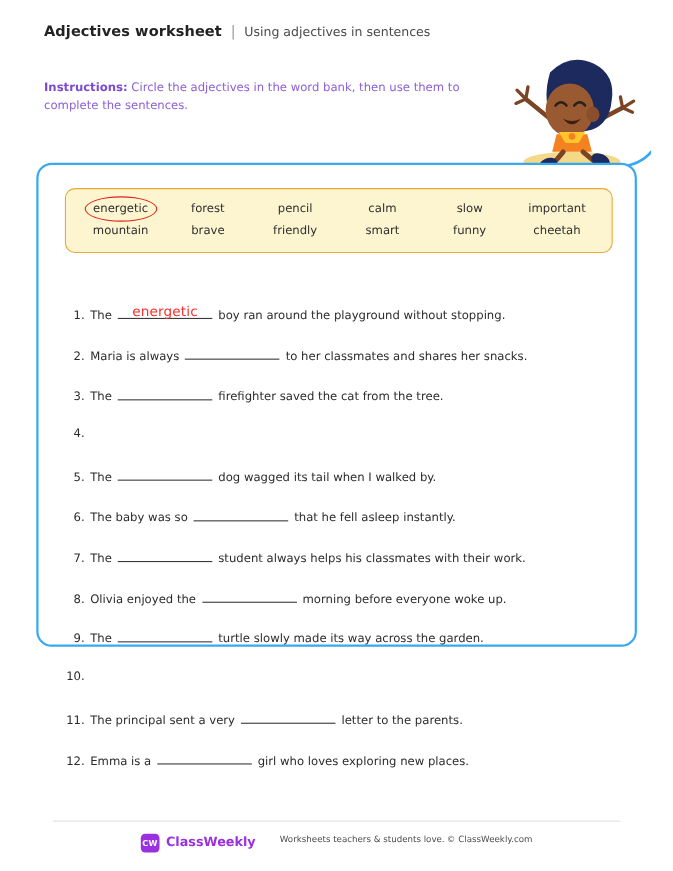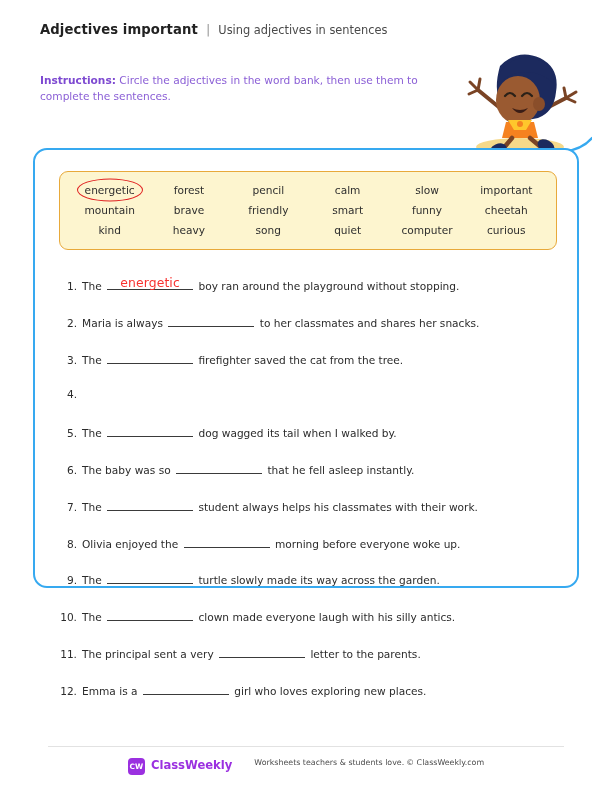--- a/index.html
+++ b/index.html
@@ -98,21 +98,21 @@
     font-size:11.6px; font-weight:bold; color:#9b30e0; margin-left:6px;
   }
   .footer-tag { font-size:7.9px; color:#4d4d4d; margin-left:22px; }
   .footer-copy { font-size:7.9px; color:#4d4d4d; margin-left:2px; }
 </style>
 </head>
 <body>
 
 <div class="header">
   <div class="title-row">
-    <span class="title-main">Adjectives important</span>
+    <span class="title-main">Adjectives worksheet</span>
     <span class="title-sep">|</span>
     <span class="title-sub">Using adjectives in sentences</span>
   </div>
 </div>
 
 <div class="instructions">
   <b>Instructions:</b><span> Circle the adjectives in the word bank, then use them to complete the sentences.</span>
 </div>
 
 <div class="mascot">
@@ -166,28 +166,20 @@
       <div class="wb-cell">important</div>
     </div>
     <div class="wb-row">
       <div class="wb-cell">mountain</div>
       <div class="wb-cell">brave</div>
       <div class="wb-cell">friendly</div>
       <div class="wb-cell">smart</div>
       <div class="wb-cell">funny</div>
       <div class="wb-cell">cheetah</div>
     </div>
-    <div class="wb-row">
-      <div class="wb-cell">kind</div>
-      <div class="wb-cell">heavy</div>
-      <div class="wb-cell">song</div>
-      <div class="wb-cell">quiet</div>
-      <div class="wb-cell">computer</div>
-      <div class="wb-cell">curious</div>
-    </div>
   </div>
 
   <div class="sentences">
       <div class="sentence">
         <span class="s-num">1.</span>
         <span class="s-body"><span>The </span><span class="blank w-long"><span class="answer">energetic</span></span><span> boy ran around the playground without stopping.</span></span>
       </div>
       <div class="sentence">
         <span class="s-num">2.</span>
         <span class="s-body"><span>Maria is always </span><span class="blank w-long"></span><span> to her classmates and shares her snacks.</span></span>
@@ -214,21 +206,20 @@
       <div class="sentence">
         <span class="s-num">8.</span>
         <span class="s-body"><span>Olivia enjoyed the </span><span class="blank w-long"></span><span> morning before everyone woke up.</span></span>
       </div>
       <div class="sentence">
         <span class="s-num">9.</span>
         <span class="s-body"><span>The </span><span class="blank w-long"></span><span> turtle slowly made its way across the garden.</span></span>
       </div>
       <div class="sentence">
         <span class="s-num">10.</span>
-        <span class="s-body"><span>The </span><span class="blank w-long"></span><span> clown made everyone laugh with his silly antics.</span></span>
       </div>
       <div class="sentence">
         <span class="s-num">11.</span>
         <span class="s-body"><span>The principal sent a very </span><span class="blank w-long"></span><span> letter to the parents.</span></span>
       </div>
       <div class="sentence">
         <span class="s-num">12.</span>
         <span class="s-body"><span>Emma is a </span><span class="blank w-long"></span><span> girl who loves exploring new places.</span></span>
       </div>
     </div>

